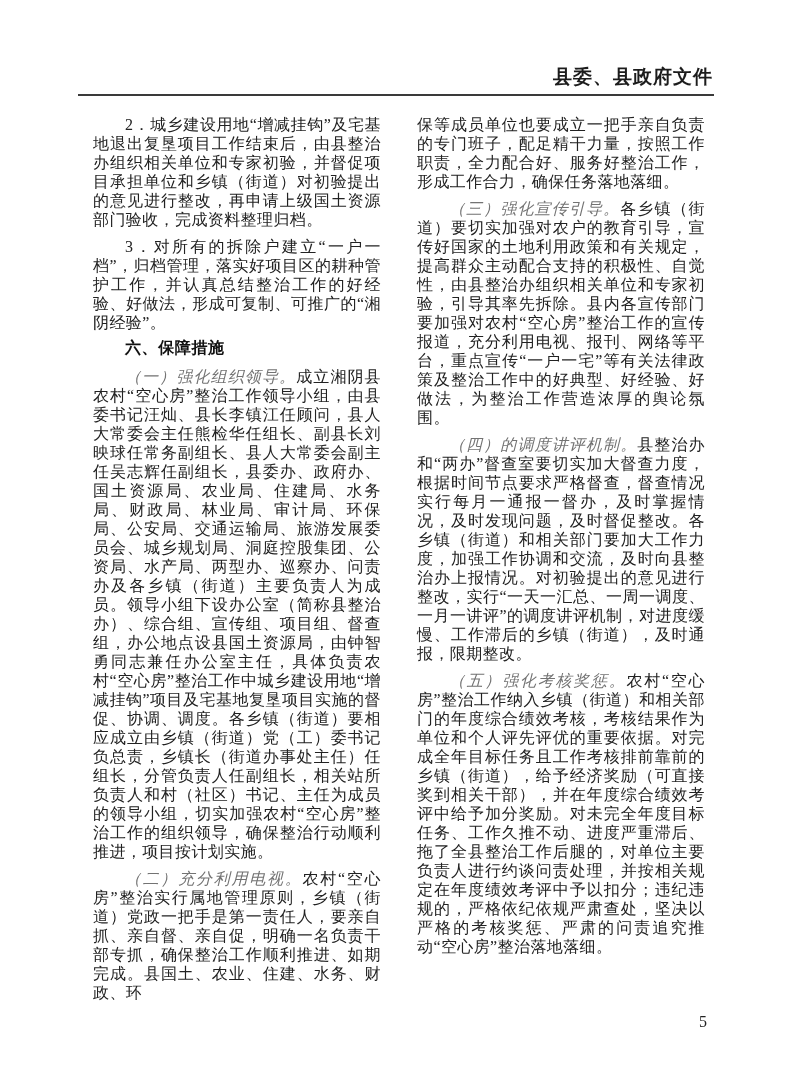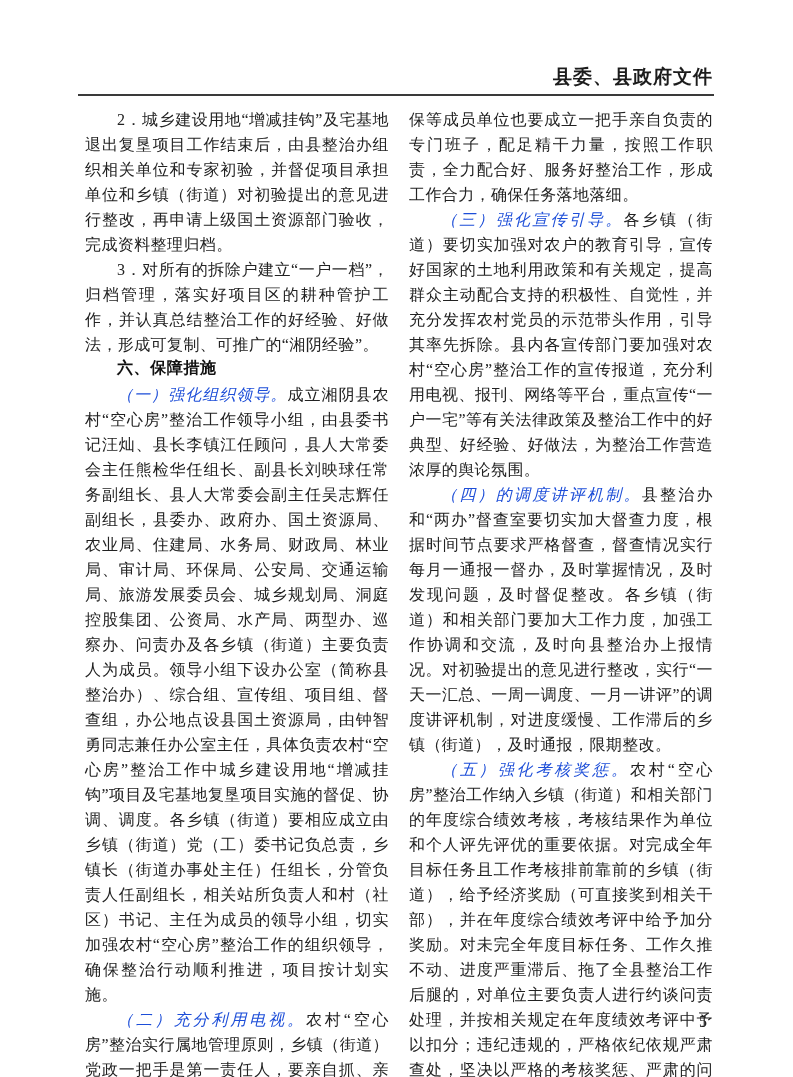--- a/index.html
+++ b/index.html
@@ -42,39 +42,39 @@
     left: 85px;
     width: 628px;
     display: flex;
     gap: 20px;
   }
   .column {
     flex: 1 1 0;
     min-width: 0;
   }
   .column p {
-    margin: 0;
+    margin: 8px;
     font-size: 16px;
-    line-height: 25px;
+    line-height: 19px;
     text-align: justify;
     text-justify: inter-ideograph;
     letter-spacing: 0.4px;
   }
   .column p.para { text-indent: 2em; }
   .column p.cont { text-indent: 0; }
   .column p.heading {
     text-indent: 2em;
     font-weight: bold;
     color: #111111;
     font-family: Liberation Mono, monospace;
     letter-spacing: 0.6px;
   }
   .section-lead {
     font-style: italic;
-    color: #1d4ed8;
+    color: #737373;
   }
   .page-number {
     position: absolute;
     bottom: 46px;
     right: 86px;
     font-size: 16px;
     color: #222222;
   }
 </style>
 </head>
@@ -89,21 +89,21 @@
   <div class="columns">
     <div class="column" id="col-left">
         <p class="para">2．城乡建设用地“增减挂钩”及宅基地退出复垦项目工作结束后，由县整治办组织相关单位和专家初验，并督促项目承担单位和乡镇（街道）对初验提出的意见进行整改，再申请上级国土资源部门验收，完成资料整理归档。</p>
         <p class="para">3．对所有的拆除户建立“一户一档”，归档管理，落实好项目区的耕种管护工作，并认真总结整治工作的好经验、好做法，形成可复制、可推广的“湘阴经验”。</p>
         <p class="heading">六、保障措施</p>
         <p class="para"><span class="section-lead">（一）强化组织领导。</span><span>成立湘阴县农村“空心房”整治工作领导小组，由县委书记汪灿、县长李镇江任顾问，县人大常委会主任熊检华任组长、副县长刘映球任常务副组长、县人大常委会副主任吴志辉任副组长，县委办、政府办、国土资源局、农业局、住建局、水务局、财政局、林业局、审计局、环保局、公安局、交通运输局、旅游发展委员会、城乡规划局、洞庭控股集团、公资局、水产局、两型办、巡察办、问责办及各乡镇（街道）主要负责人为成员。领导小组下设办公室（简称县整治办）、综合组、宣传组、项目组、督查组，办公地点设县国土资源局，由钟智勇同志兼任办公室主任，具体负责农村“空心房”整治工作中城乡建设用地“增减挂钩”项目及宅基地复垦项目实施的督促、协调、调度。各乡镇（街道）要相应成立由乡镇（街道）党（工）委书记负总责，乡镇长（街道办事处主任）任组长，分管负责人任副组长，相关站所负责人和村（社区）书记、主任为成员的领导小组，切实加强农村“空心房”整治工作的组织领导，确保整治行动顺利推进，项目按计划实施。</span></p>
         <p class="para"><span class="section-lead">（二）充分利用电视。</span><span>农村“空心房”整治实行属地管理原则，乡镇（街道）党政一把手是第一责任人，要亲自抓、亲自督、亲自促，明确一名负责干部专抓，确保整治工作顺利推进、如期完成。县国土、农业、住建、水务、财政、环</span></p>
       </div>
     <div class="column" id="col-right">
         <p class="cont">保等成员单位也要成立一把手亲自负责的专门班子，配足精干力量，按照工作职责，全力配合好、服务好整治工作，形成工作合力，确保任务落地落细。</p>
-        <p class="para"><span class="section-lead">（三）强化宣传引导。</span><span>各乡镇（街道）要切实加强对农户的教育引导，宣传好国家的土地利用政策和有关规定，提高群众主动配合支持的积极性、自觉性，并充分发挥农村党员的示范带头作用，引导其率先拆除。县内各宣传部门要加强对农村“空心房”整治工作的宣传报道，充分利用电视、报刊、网络等平台，重点宣传“一户一宅”等有关法律政策及整治工作中的好典型、好经验、好做法，为整治工作营造浓厚的舆论氛围。</span></p>
+        <p class="para"><span class="section-lead">（三）强化宣传引导。</span><span>各乡镇（街道）要切实加强对农户的教育引导，宣传好国家的土地利用政策和有关规定，提高群众主动配合支持的积极性、自觉性，由县整治办组织相关单位和专家初验，引导其率先拆除。县内各宣传部门要加强对农村“空心房”整治工作的宣传报道，充分利用电视、报刊、网络等平台，重点宣传“一户一宅”等有关法律政策及整治工作中的好典型、好经验、好做法，为整治工作营造浓厚的舆论氛围。</span></p>
         <p class="para"><span class="section-lead">（四）的调度讲评机制。</span><span>县整治办和“两办”督查室要切实加大督查力度，根据时间节点要求严格督查，督查情况实行每月一通报一督办，及时掌握情况，及时发现问题，及时督促整改。各乡镇（街道）和相关部门要加大工作力度，加强工作协调和交流，及时向县整治办上报情况。对初验提出的意见进行整改，实行“一天一汇总、一周一调度、一月一讲评”的调度讲评机制，对进度缓慢、工作滞后的乡镇（街道），及时通报，限期整改。</span></p>
         <p class="para"><span class="section-lead">（五）强化考核奖惩。</span><span>农村“空心房”整治工作纳入乡镇（街道）和相关部门的年度综合绩效考核，考核结果作为单位和个人评先评优的重要依据。对完成全年目标任务且工作考核排前靠前的乡镇（街道），给予经济奖励（可直接奖到相关干部），并在年度综合绩效考评中给予加分奖励。对未完全年度目标任务、工作久推不动、进度严重滞后、拖了全县整治工作后腿的，对单位主要负责人进行约谈问责处理，并按相关规定在年度绩效考评中予以扣分；违纪违规的，严格依纪依规严肃查处，坚决以严格的考核奖惩、严肃的问责追究推动“空心房”整治落地落细。</span></p>
       </div>
   </div>
 
   <div class="page-number">5</div>
 
 </div>
 
 </body></html>

